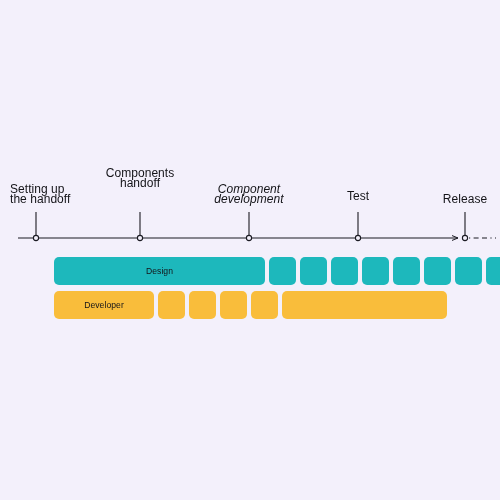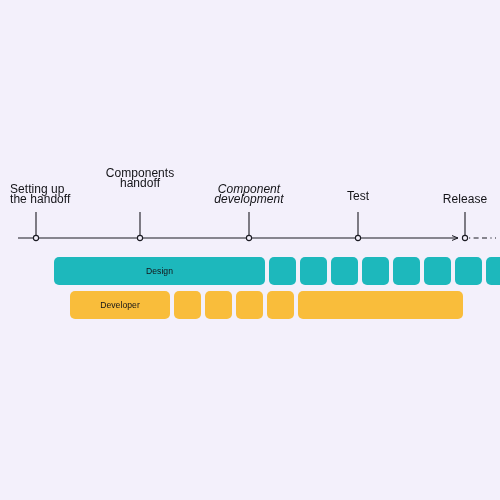--- a/index.html
+++ b/index.html
@@ -46,21 +46,21 @@
 
   
   .lane {
     position: absolute;
     left: 54px;
     height: 42px;
     display: flex;
     align-items: flex-end;
   }
   .lane-design    { top: 243px; }
-  .lane-developer { top: 277px; margin-left: 16px; }
+  .lane-developer { top: 277px; }
 
   .bar {
     border-radius: 5px;
     display: flex;
     align-items: center;
     justify-content: center;
     box-sizing: border-box;
     flex: 0 0 auto;
     height: 28px;
   }

